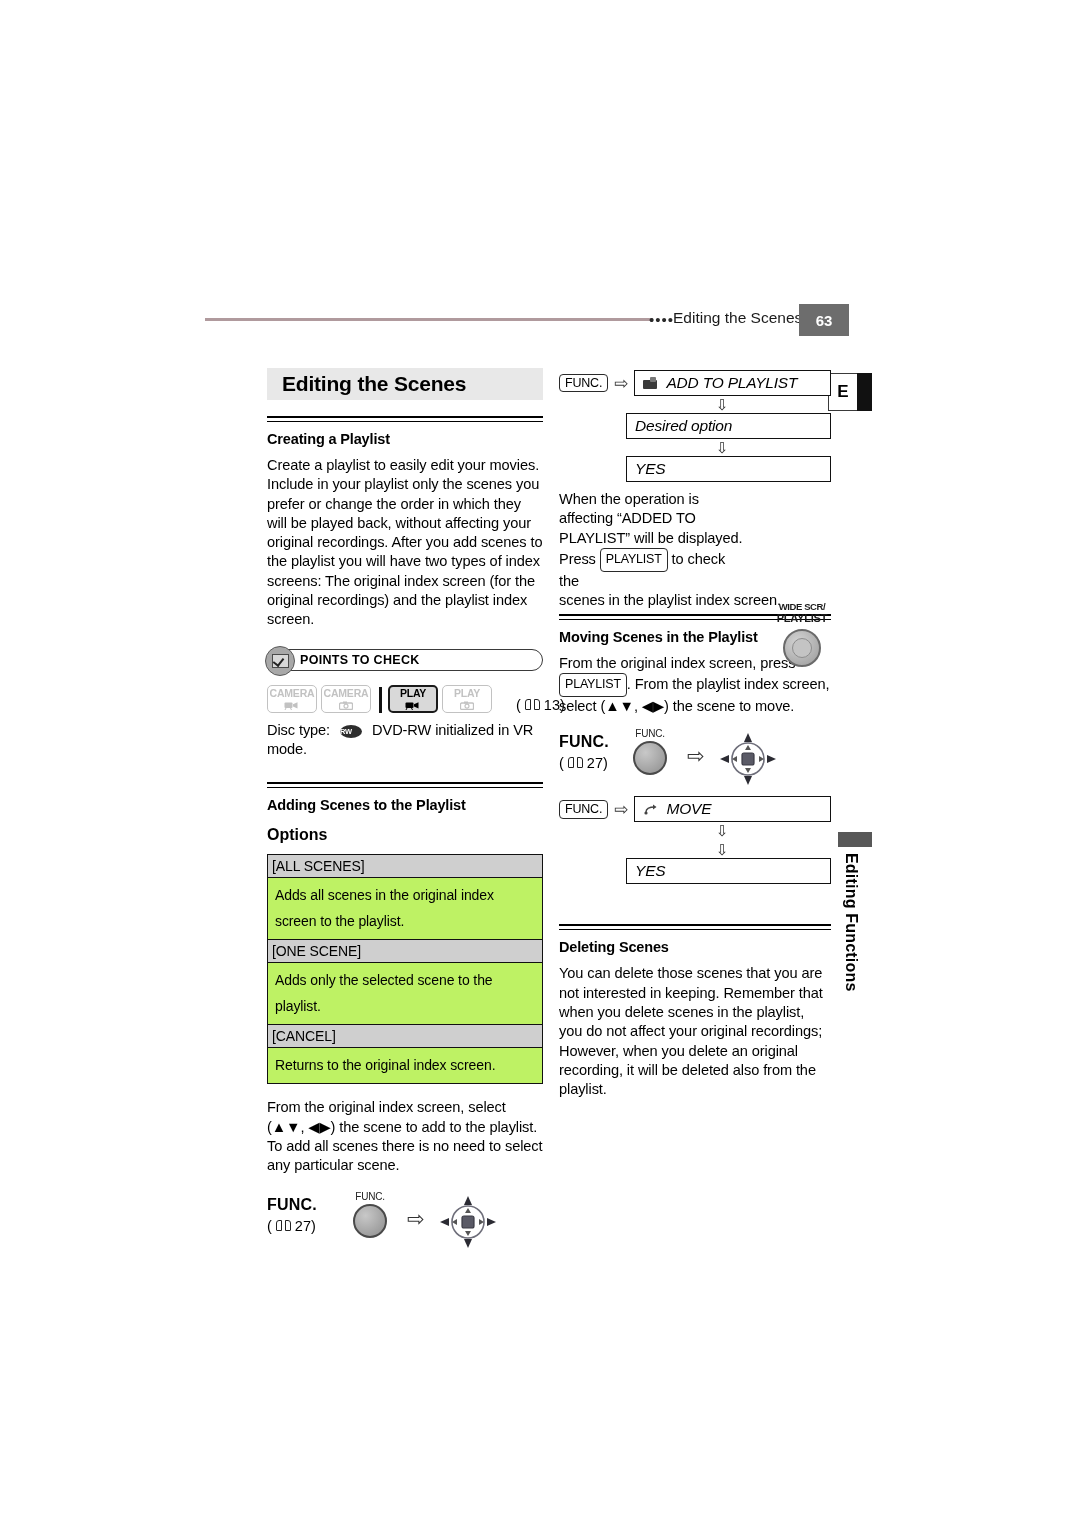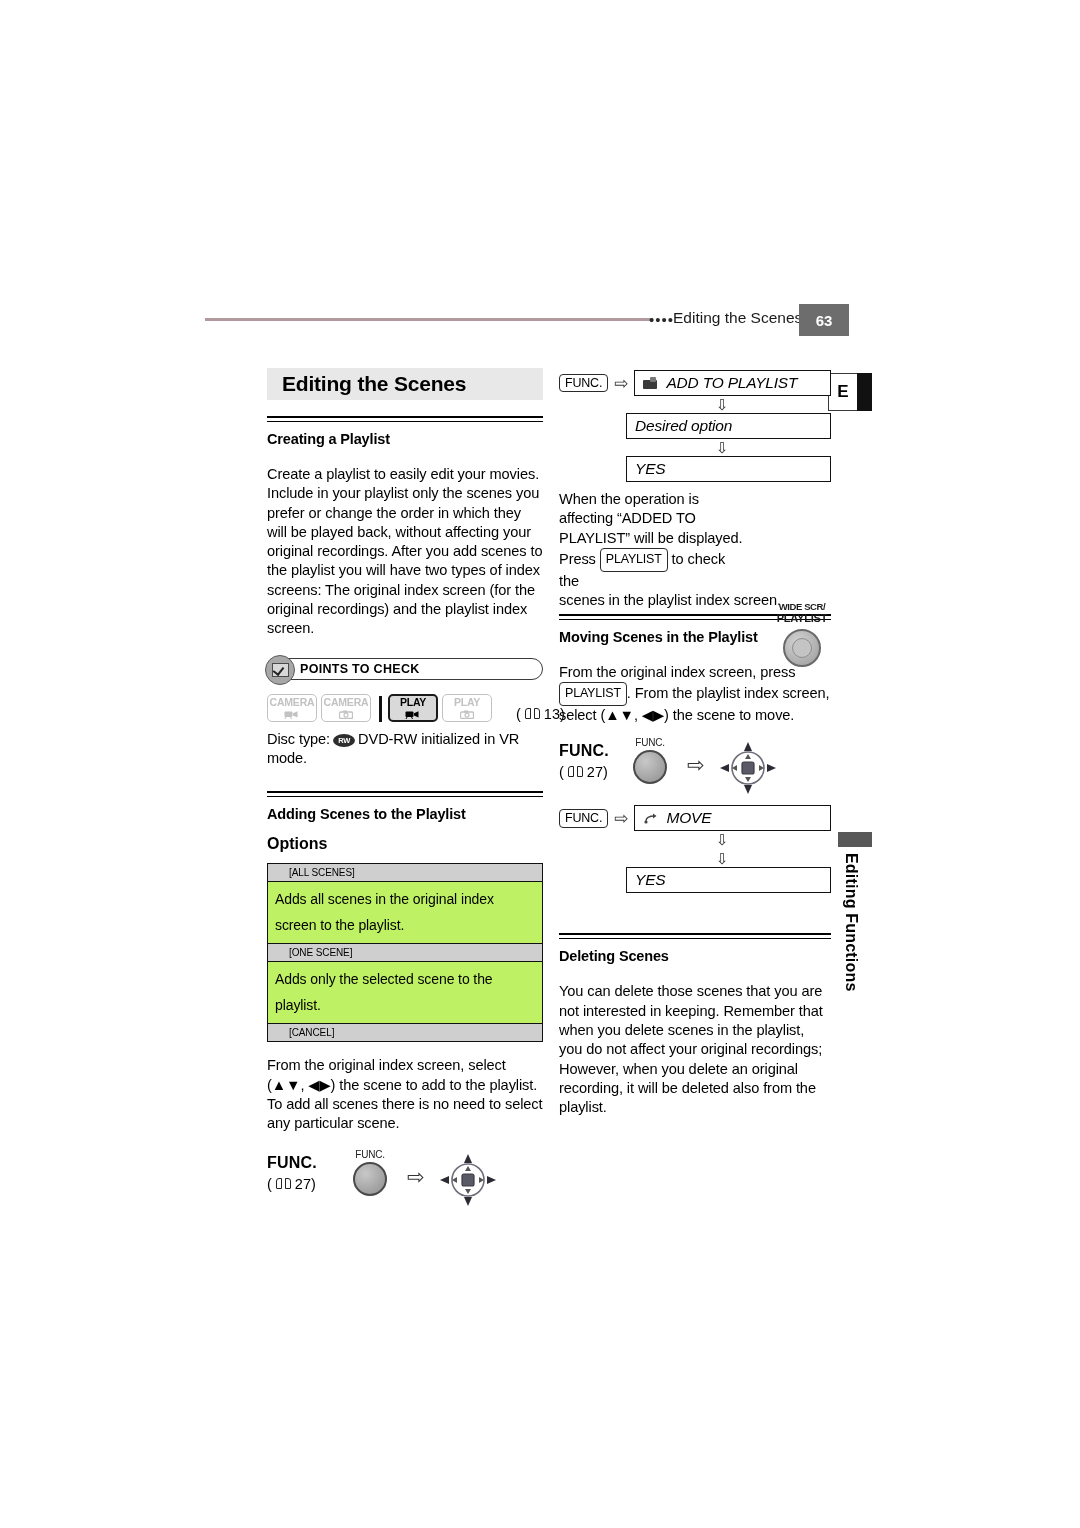--- a/index.html
+++ b/index.html
@@ -111,21 +111,21 @@
   .sub-title {
     font-size: 16px;
     font-weight: bold;
     margin-top: 13px;
   }
 
   
   .body-text {
     font-size: 14.6px;
     line-height: 19.3px;
-    margin-top: 18px;
+    margin-top: 9px;
     letter-spacing: -0.1px;
   }
 
   
   .ptc-bar {
     margin-top: 19px;
     width: 276px;
     height: 22px;
     border: 1.4px solid #3a3a3a;
     border-radius: 11px;
@@ -250,39 +250,38 @@
   
   .disc-icon {
     display: inline-block;
     width: 22px;
     height: 13px;
     border-radius: 50%;
     background: #2d2d2d;
     color: #fff;
     font-size: 7.5px;
     font-weight: bold;
-    text-align: center;
     line-height: 13px;
     letter-spacing: -0.3px;
     vertical-align: 1px;
-    margin: 0 3px;
+    margin: 0 10px;
   }
 
   
   .opt-table {
     margin-top: 10px;
     width: 276px;
     border: 1.8px solid #111;
     box-sizing: border-box;
     border-collapse: collapse;
   }
   .opt-head {
     background: #cfcfcf;
-    font-size: 10px;
-    padding: 3px 21px;
+    font-size: 14px;
+    padding: 3px 4px;
     border-bottom: 1.4px solid #111;
     letter-spacing: -0.1px;
   }
   .opt-body {
     background: #bef264;
     font-size: 14px;
     line-height: 26px;
     padding: 4px 7px 5px 7px;
     border-bottom: 1.6px solid #111;
     letter-spacing: -0.1px;
@@ -655,20 +654,23 @@
     </tr>
     <tr>
       <td class="opt-head">[ONE SCENE]</td>
     </tr>
     <tr>
       <td class="opt-body">Adds only the selected scene to the playlist.</td>
     </tr>
     <tr>
       <td class="opt-head">[CANCEL]</td>
     </tr>
+    <tr>
+      <td class="opt-body last">Returns to the original index screen.</td>
+    </tr>
   </tbody>
     </table>
 
   <div class="body-text" style="margin-top:14px;">From the original index screen, select (▲▼, ◀▶) the scene to add to the playlist. To add all scenes there is no need to select any particular scene.</div>
 
   <div class="func-block">
     <div class="func-label">FUNC.</div>
     <div class="func-pageref">
       <span>(</span>
         <span class="book-icon"></span>

